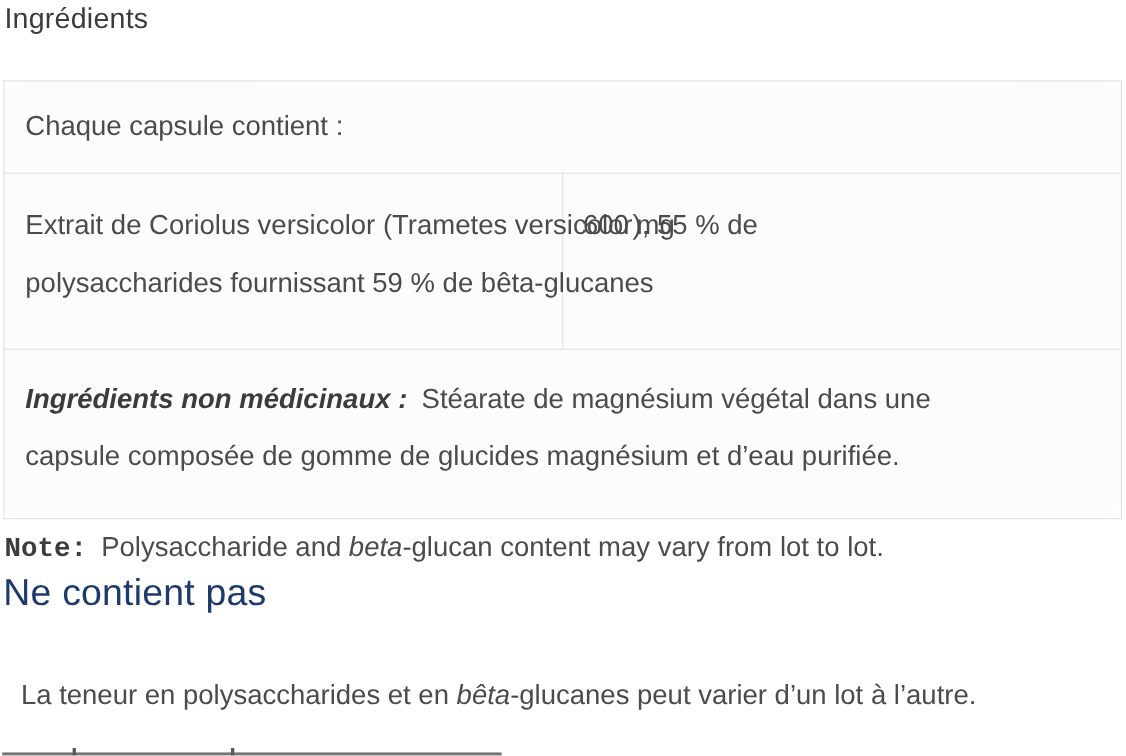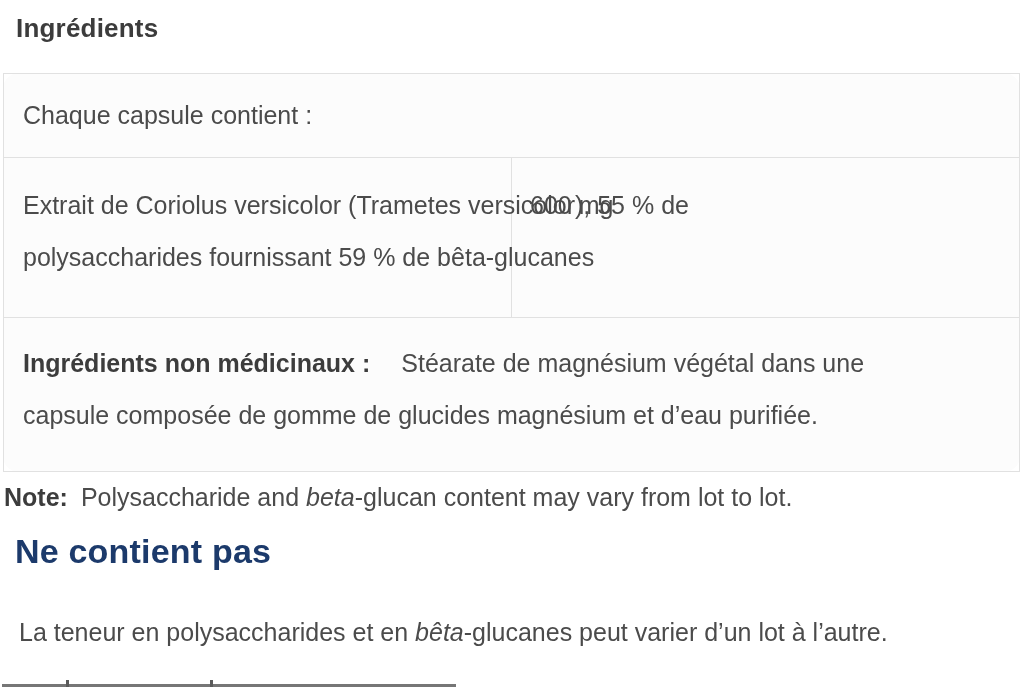--- a/index.html
+++ b/index.html
@@ -15,24 +15,24 @@
     background: #ffffff;
     font-family: "Liberation Sans", sans-serif;
     color: var(--body-text, #4b4b4b);
   }
   .b { font-weight: 700; color: var(--heading-text, #3c3c3c); }
 
   h1.title {
     position: absolute;
     top: 1px;
     left: 4px;
-    margin: 12px;
+    margin: 0;
     font-size: 26px;
     line-height: 30px;
-    font-weight: 700;
+    font-weight: 400;
     letter-spacing: 0.2px;
     color: var(--heading-text, #3c3c3c);
   }
 
   table.ing-table {
     position: absolute;
     top: 73px;
     left: 3px;
     width: 1017px;
     border-collapse: collapse;
@@ -58,41 +58,41 @@
   td.amt {
     padding: 21px 0 0 18px;
     line-height: 52px;
   }
   tr.r3 td {
     height: 134px;
     padding: 19px 24px 0 19px;
     vertical-align: top;
   }
   .ln { line-height: 52px; white-space: nowrap; }
-  .nm-label { margin-right: 31px; }
+  .nm-label { margin-right: 13px; font-style: italic; }
 
   p.note {
     position: absolute;
     top: 480px;
     left: 4px;
     margin: 0;
     font-size: 25px;
     line-height: 34px;
     white-space: nowrap;
   }
-  .note-label { margin-right: 13px; }
+  .note-label { margin-right: 13px; font-family: Liberation Mono, monospace; }
 
   h2.section-title {
     position: absolute;
     top: 518px;
     left: 3px;
-    margin: 12px;
+    margin: 0;
     font-size: 34px;
     line-height: 42px;
-    font-weight: 700;
+    font-weight: 400;
     letter-spacing: 0.2px;
     color: var(--accent-navy, #1c3a6b);
   }
 
   p.para {
     position: absolute;
     top: 594px;
     left: 4px;
     margin: 15px;
     font-size: 25px;

